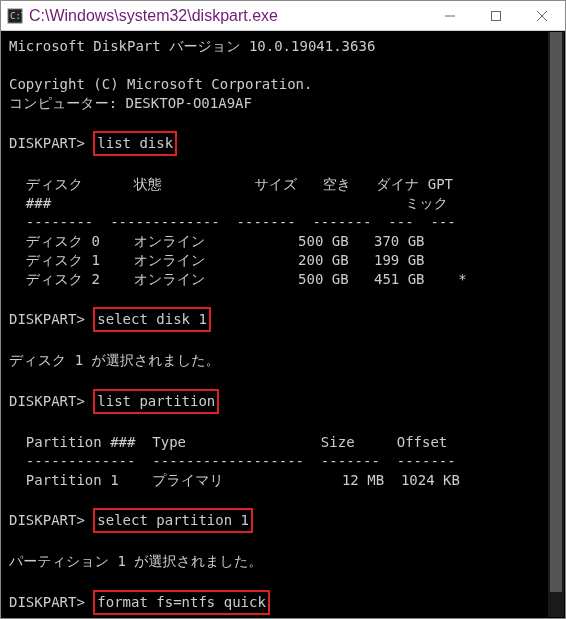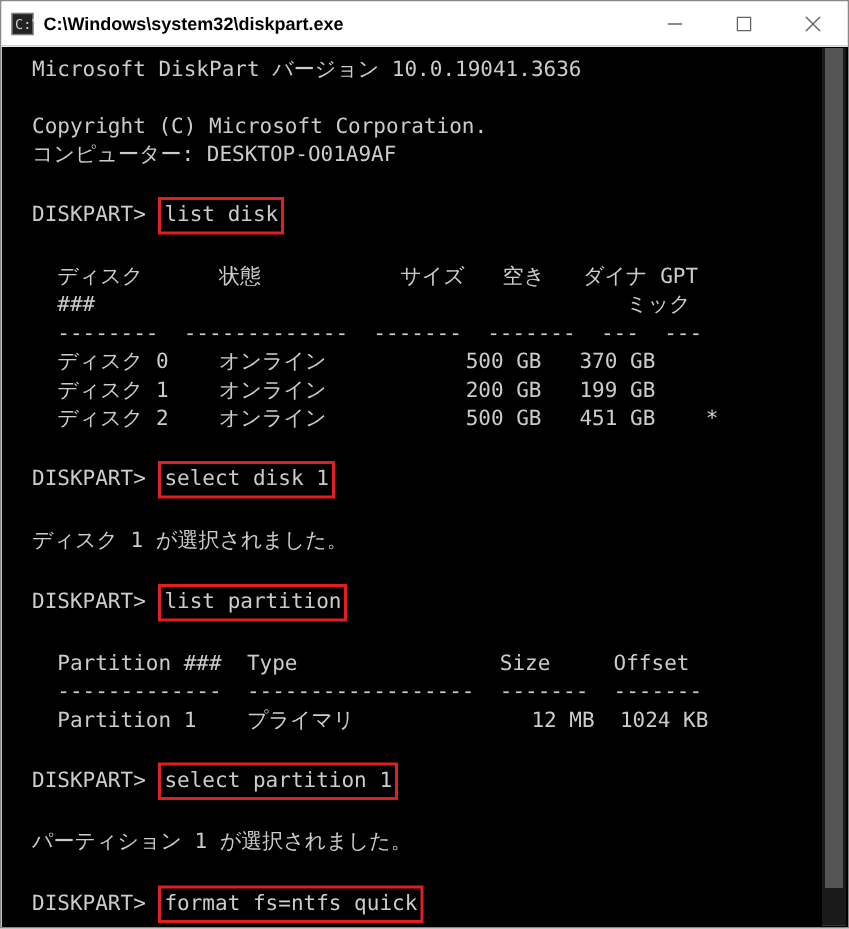--- a/index.html
+++ b/index.html
@@ -26,45 +26,44 @@
   padding-left: 6px;
   border-bottom: 1px solid #d0d0d0;
   flex-shrink: 0;
 }
 .title-icon {
   width: 16px;
   height: 16px;
   margin-right: 6px;
 }
 .title-text {
-  color: #000000;
-  font-size: 12px;
+  color: #701a75;
+  font-size: 16px;
   font-family: "Segoe UI", "Yu Gothic UI", sans-serif;
   flex: 1;
-  font-weight: bold;
 }
 .win-controls {
   display: flex;
 }
 .win-btn {
   width: 46px;
   height: 29px;
   display: flex;
   align-items: center;
   justify-content: center;
   color: #666;
 }
 .win-btn svg { stroke: #666; fill: none; }
 .term {
   flex: 1;
   background: #000;
   color: #ccc;
   font-size: 14px;
   line-height: 1.35;
-  padding: 6px 20px;
+  padding: 6px 8px;
   white-space: pre;
   overflow-y: auto;
 }
 .term .hl {
   border: 2px solid #e02020;
   color: #ccc;
   padding: 1px 2px;
   display: inline-block;
 }
 .term .prompt { color: #ccc; }

